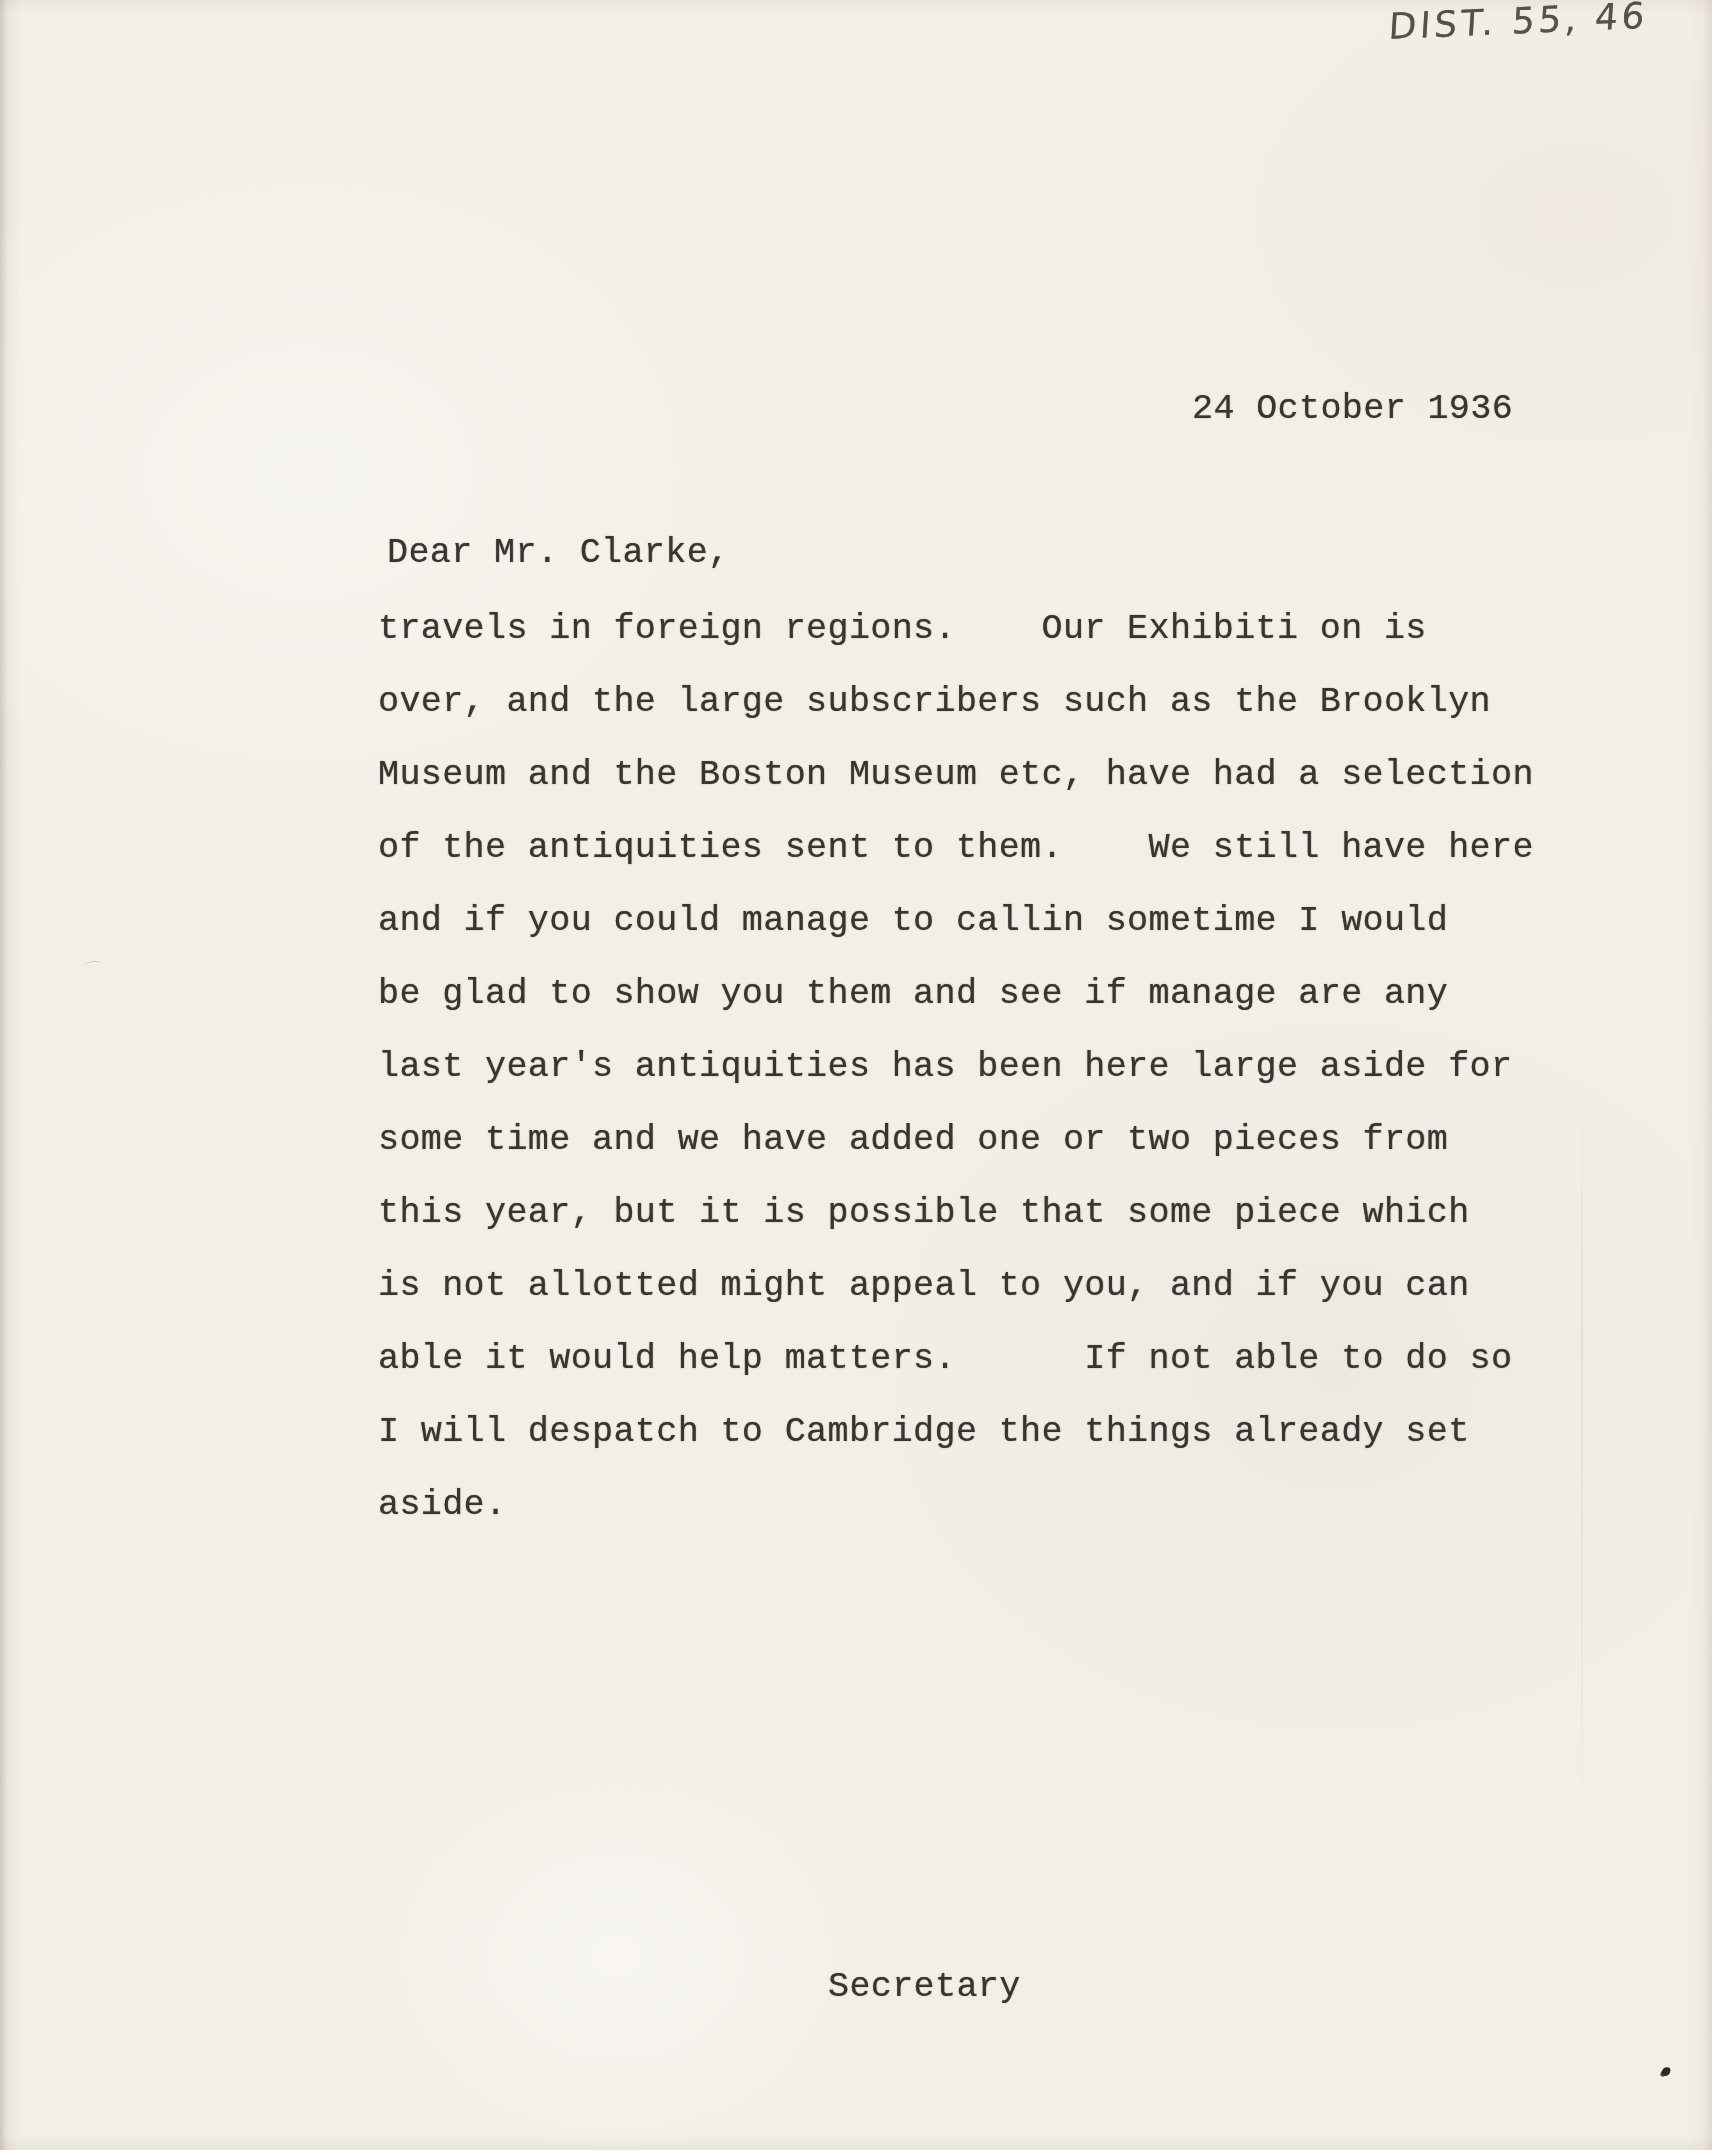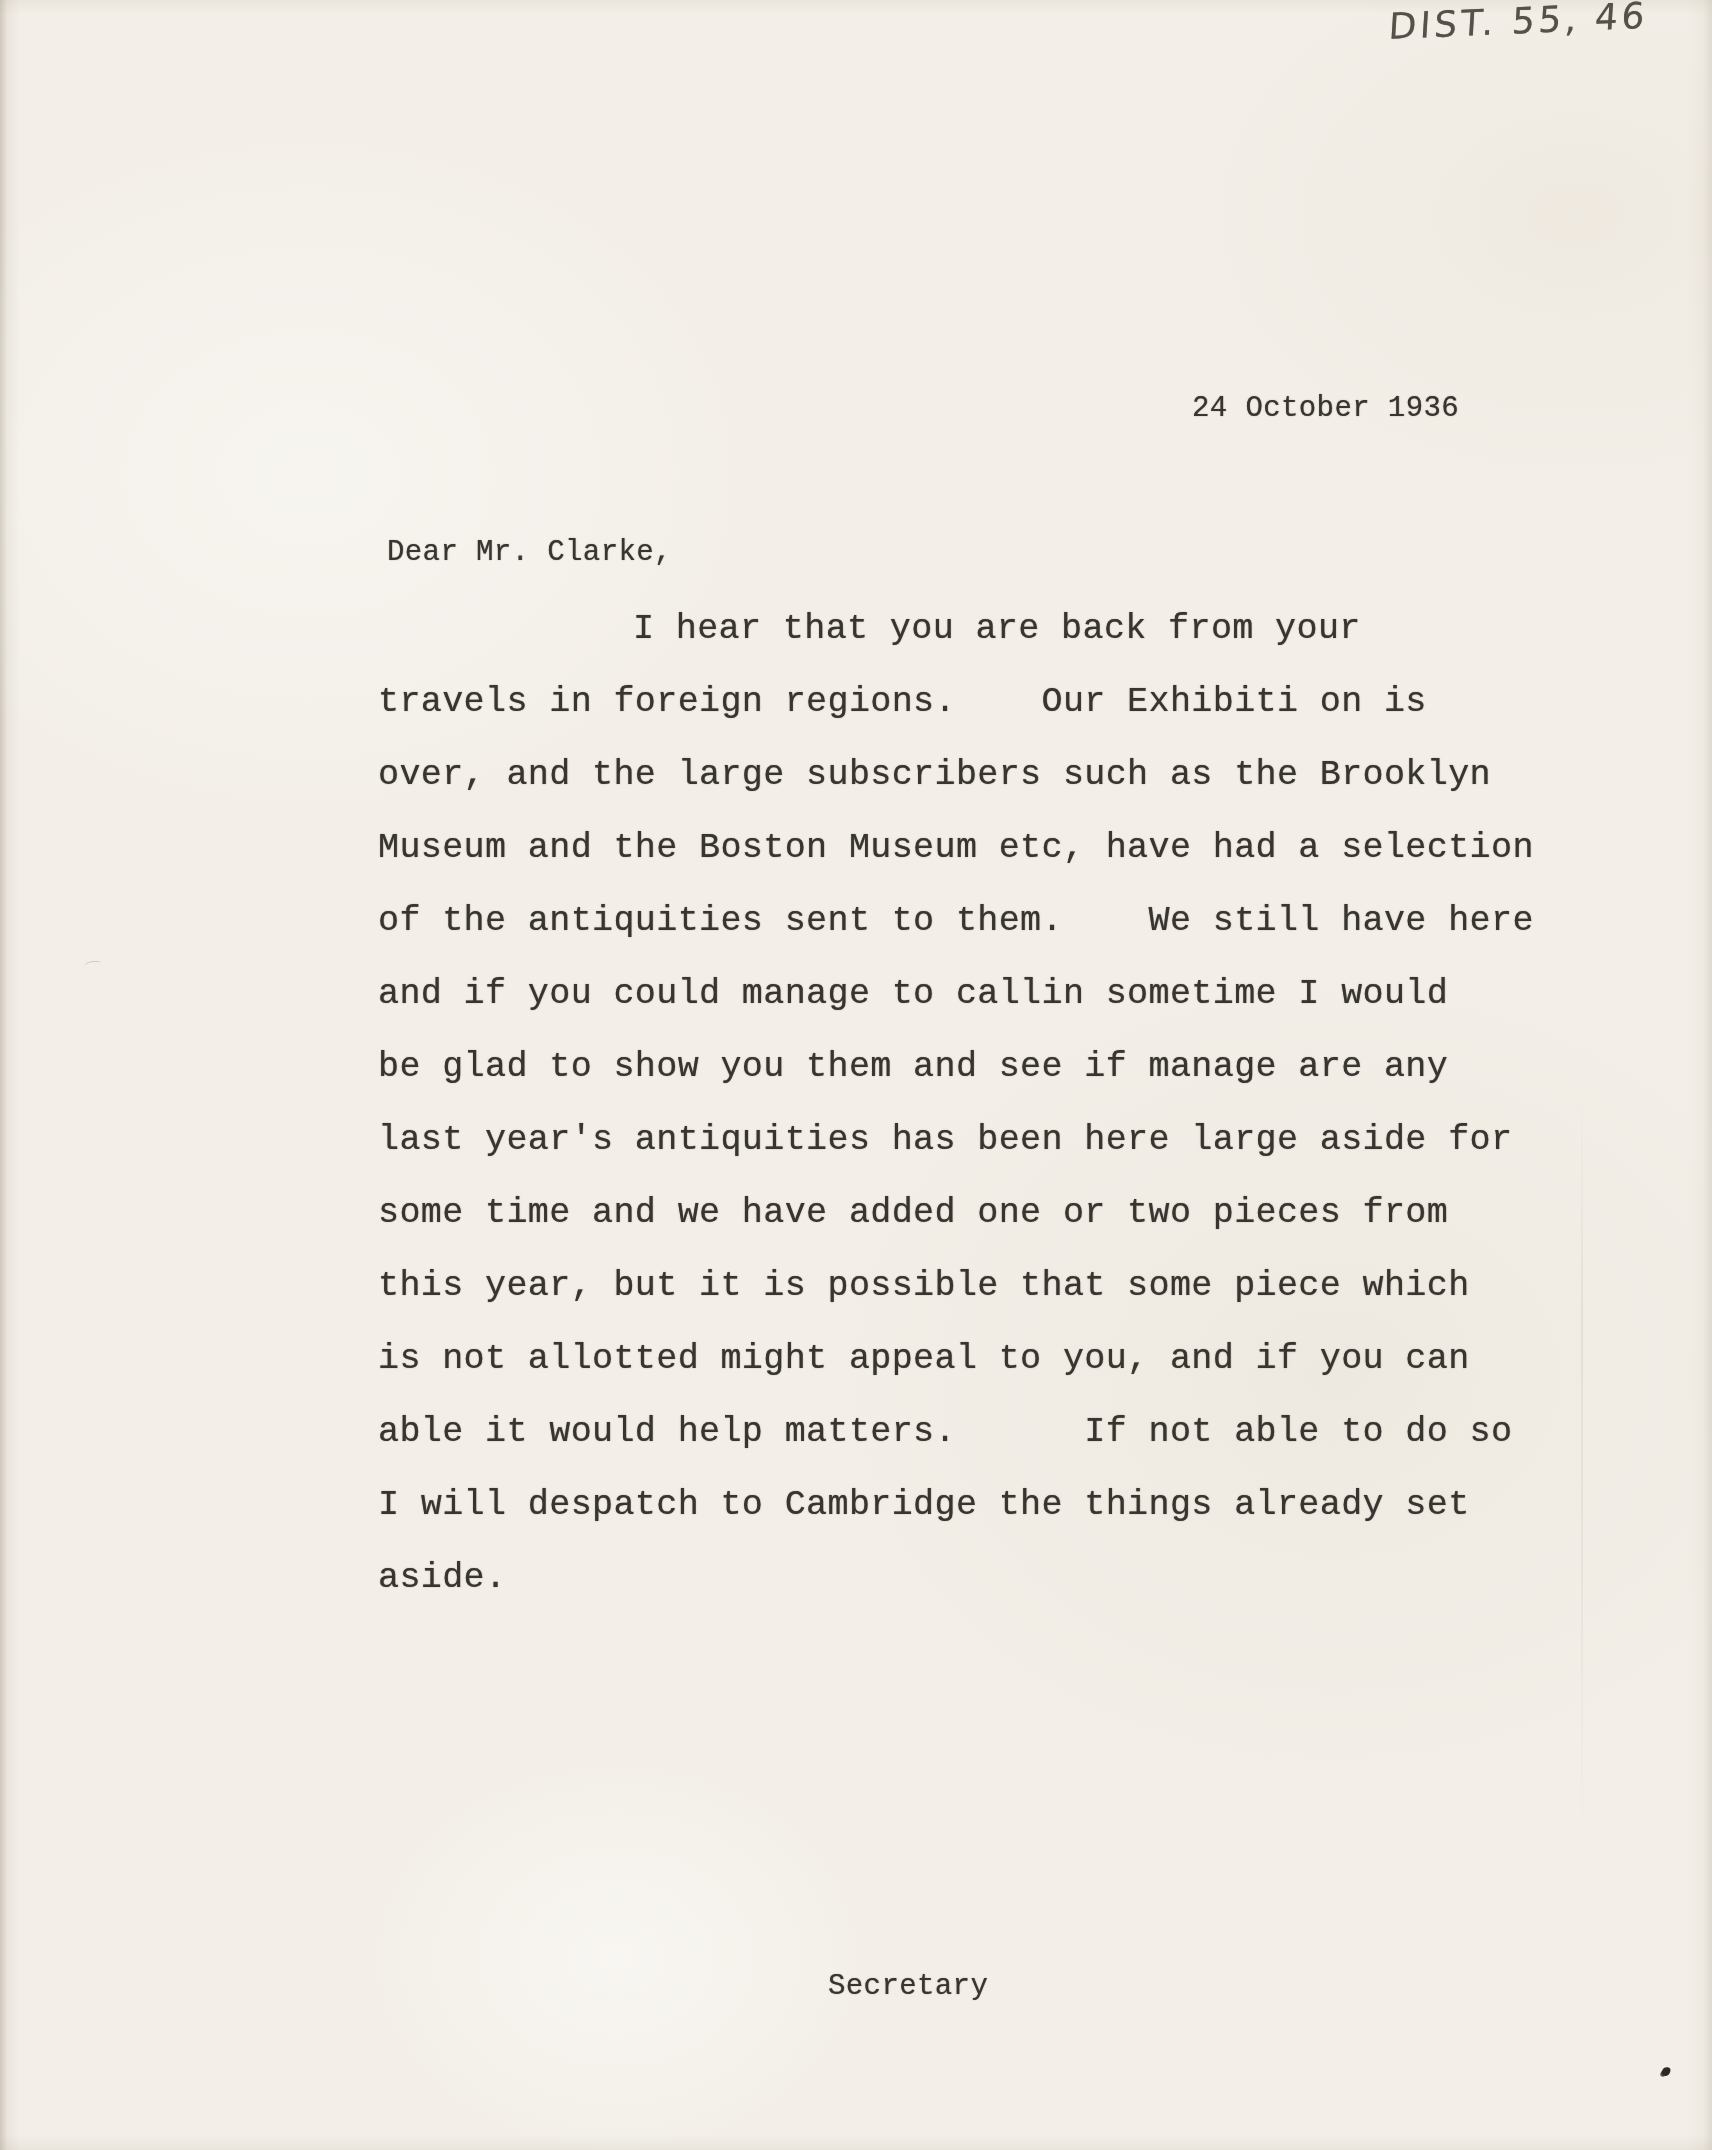--- a/index.html
+++ b/index.html
@@ -31,21 +31,21 @@
   .crease {
     position: absolute;
     left: 1581px;
     top: 1085px;
     width: 2.2px;
     height: 760px;
     background: linear-gradient(180deg, rgba(160,150,134,0) 0%, rgba(160,150,134,0.14) 30%, rgba(160,150,134,0.10) 70%, rgba(160,150,134,0) 100%);
   }
   .typed {
     position: absolute;
-    font-size: 29px;
+    font-size: 35px;
     line-height: 72px;
     height: 72px;
     letter-spacing: 0.4px;
     white-space: pre;
     color: #38342f;
     text-shadow: 0 0 1.2px rgba(56,52,47,0.55), 0.4px 0.3px 0.6px rgba(56,52,47,0.25);
   }
   .archival-note {
     position: absolute;
     left: 1390px;
@@ -106,21 +106,20 @@
 
 <div class="page">
 
   <div class="archival-note">DIST. 55, 46</div>
 
   <div class="typed letter-date">24 October 1936</div>
 
   <div class="typed salutation">Dear Mr. Clarke,</div>
 
   <div class="body-block">
-    <div class="body-line indent">I hear that you are back from your</div>
     <div class="body-line">travels in foreign regions.    Our Exhibiti on is</div>
     <div class="body-line">over, and the large subscribers such as the Brooklyn</div>
     <div class="body-line">Museum and the Boston Museum etc, have had a selection</div>
     <div class="body-line">of the antiquities sent to them.    We still have here</div>
     <div class="body-line">and if you could manage to callin sometime I would</div>
     <div class="body-line">be glad to show you them and see if manage are any</div>
     <div class="body-line">last year's antiquities has been here large aside for</div>
     <div class="body-line">some time and we have added one or two pieces from</div>
     <div class="body-line">this year, but it is possible that some piece which</div>
     <div class="body-line">is not allotted might appeal to you, and if you can</div>

